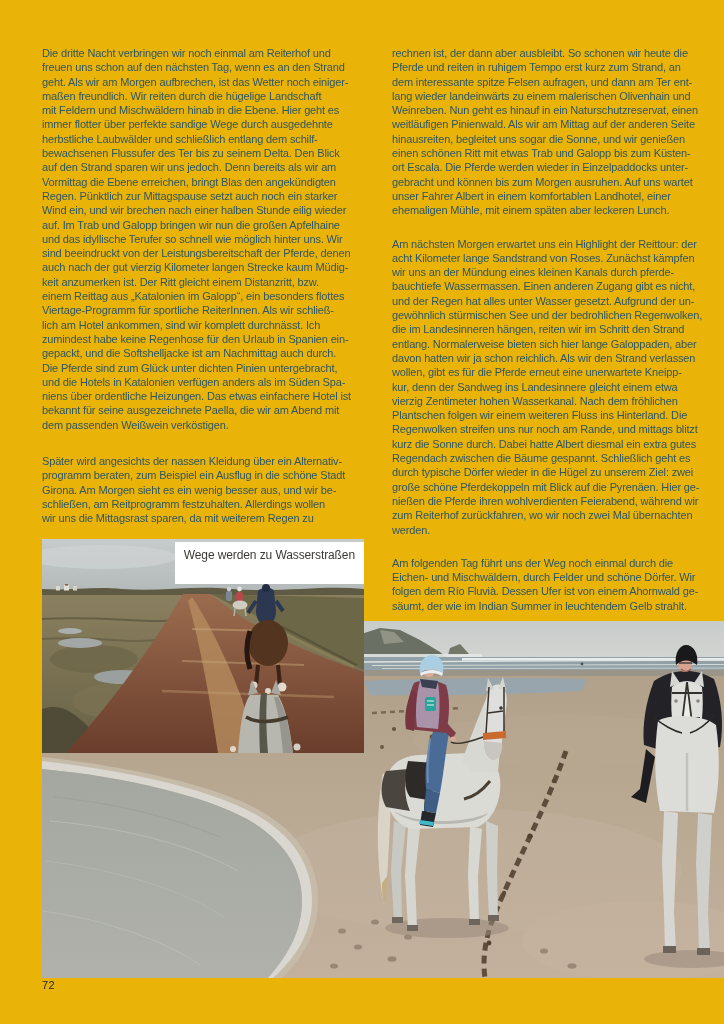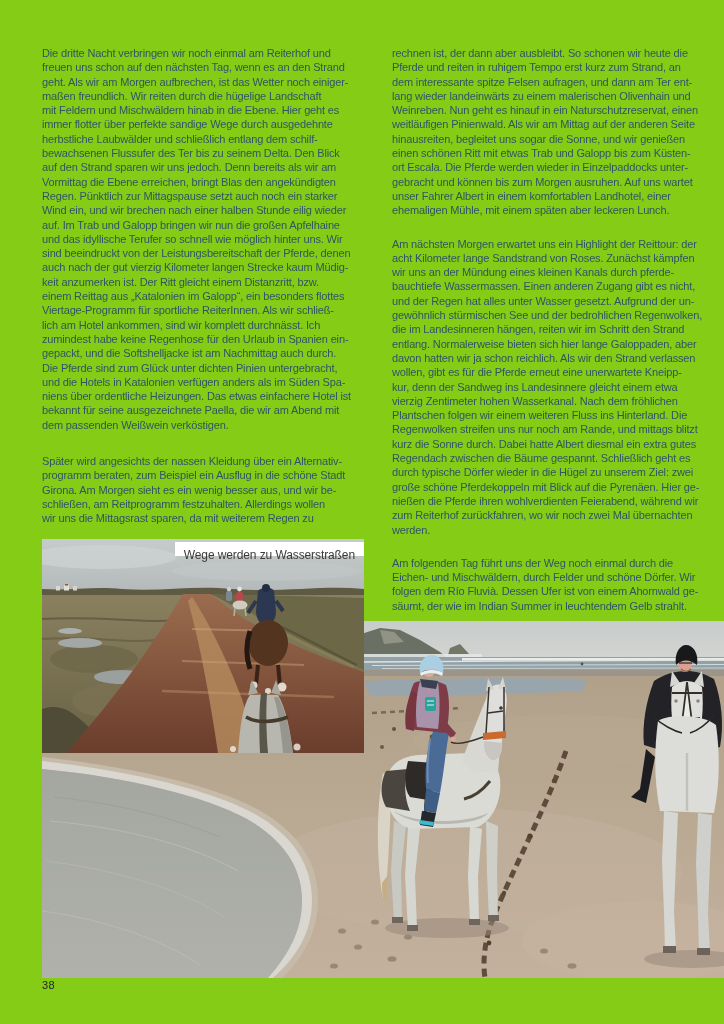--- a/index.html
+++ b/index.html
@@ -1,20 +1,20 @@
 <!DOCTYPE html>
 <html><head>
 <meta charset="utf-8">
 <style>
   html,body{margin:0;padding:0;background:#9aa3aa;}
   .page{
     position:relative;
     width:724px;height:1024px;
     margin:0 auto;
-    background:#84cc16;
+    background:#eab308;
     overflow:hidden;
     font-family:"Liberation Sans", sans-serif;
   }
   .col{position:absolute;top:46px;}
   .col-left{left:42px;width:318px;}
   .col-right{left:368px;width:322px;margin-left:24px;}
   .col p{
     margin:0 0 22px 0;
     font-size:11px;
     line-height:14.3px;
@@ -22,21 +22,21 @@
     color:#2e5663;
     white-space:pre;
   }
   .col-right p{margin-bottom:19px;}
   figure{margin:0;padding:0;position:absolute;overflow:hidden;}
   .photo-flood{left:42px;top:539px;width:322px;height:214px;z-index:3;}
   .photo-beach{left:42px;top:621px;width:682px;height:357px;z-index:1;}
   figure svg{display:block;width:100%;height:100%;}
   figcaption.caption{
     position:absolute;top:3px;right:0;
-    height:14px;line-height:26px;
+    height:42px;line-height:26px;
     background:#ffffff;
     padding:0 9px;
     font-size:12px;color:#3b3a36;
     letter-spacing:-0.1px;
     white-space:nowrap;
   }
   .page-number{
     position:absolute;left:42px;top:979px;
     font-size:11px;color:#24262a;letter-spacing:0.3px;
   }
@@ -340,14 +340,14 @@
         <path d="M219,154 C217,170 217,190 218,214 L226,214 C224,190 224,170 225,154 Z" fill="#58554a"></path>
         <path d="M236,158 C244,172 248,192 251,214 L241,214 C239,192 236,172 232,158 Z" fill="#8f8e86" opacity="0.8"></path>
         <path d="M204,178 C214,184 230,184 246,178" stroke="#453b2c" stroke-width="3.5" fill="none"></path>
         <circle cx="191" cy="210" r="3" fill="#e9e6df" opacity="0.85"></circle>
         <circle cx="255" cy="208" r="3.5" fill="#e9e6df" opacity="0.85"></circle>
       </g>
     </svg>
     <figcaption class="caption">Wege werden zu Wasserstraßen</figcaption>
   </figure>
 
-  <div class="page-number">38</div>
+  <div class="page-number">72</div>
 </div>
 
 </body></html>

